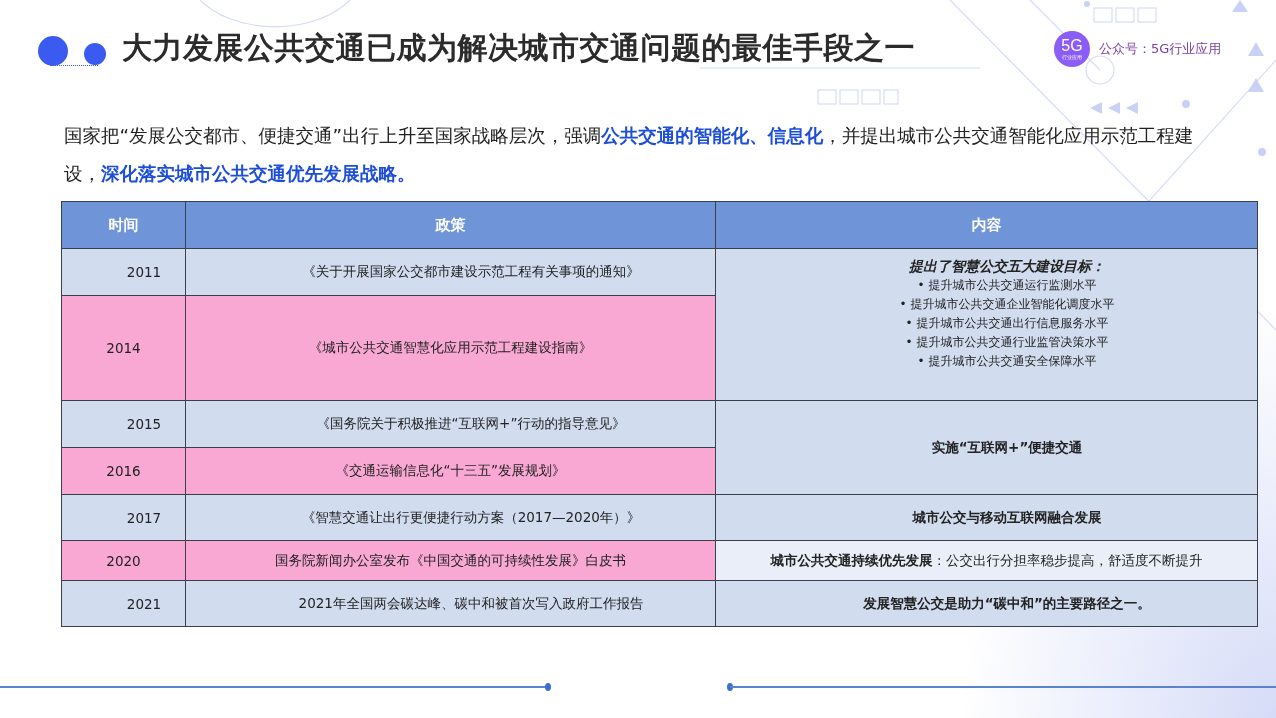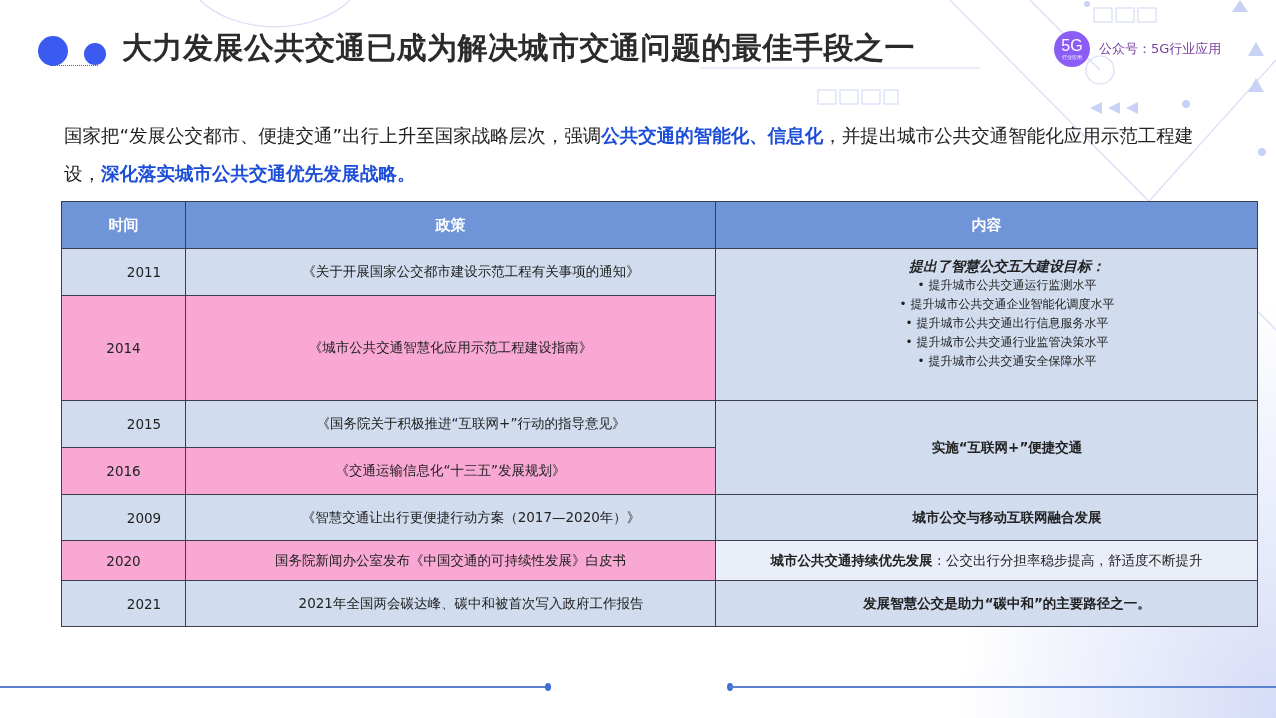--- a/index.html
+++ b/index.html
@@ -157,21 +157,21 @@
     <tr class="r-dark" style="height:47px">
       <td class="year">2015</td>
       <td class="policy-cell">《国务院关于积极推进“互联网+”行动的指导意见》</td>
       <td class="content" rowspan="2">实施“互联网+”便捷交通</td>
     </tr>
     <tr class="r-light" style="height:47px">
       <td class="year">2016</td>
       <td class="policy-cell">《交通运输信息化“十三五”发展规划》</td>
     </tr>
     <tr class="r-dark" style="height:46px">
-      <td class="year">2009</td>
+      <td class="year">2017</td>
       <td class="policy-cell">《智慧交通让出行更便捷行动方案（2017—2020年）》</td>
       <td class="content">城市公交与移动互联网融合发展</td>
     </tr>
     <tr class="r-light" style="height:40px">
       <td class="year">2020</td>
       <td class="policy-cell">国务院新闻办公室发布《中国交通的可持续性发展》白皮书</td>
       <td class="content normal-weight" style="background:#e9eef8 !important"><span class="b">城市公共交通持续优先发展</span><span>：公交出行分担率稳步提高，舒适度不断提升</span></td>
     </tr>
     <tr class="r-dark" style="height:46px">
       <td class="year">2021</td>

